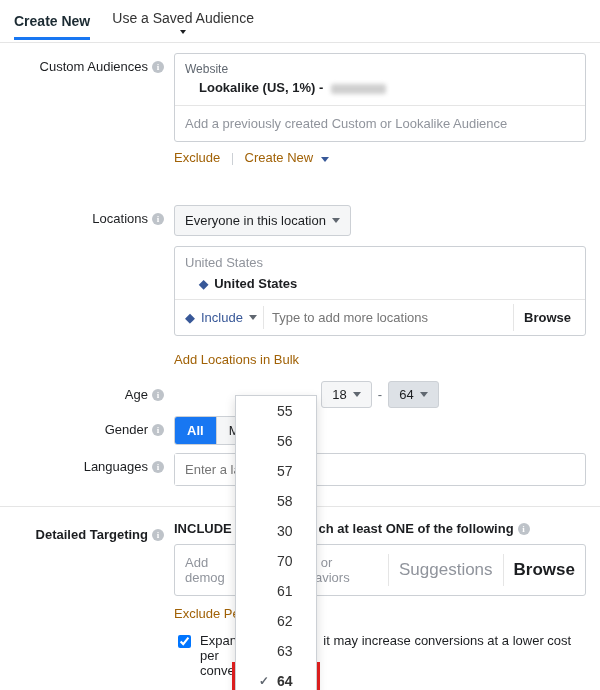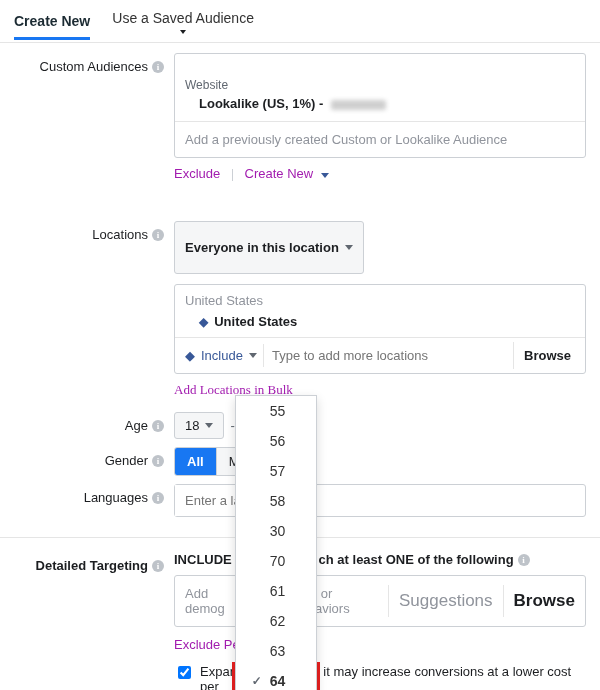--- a/index.html
+++ b/index.html
@@ -69,59 +69,58 @@
   }
   .content-col {
     flex: 1;
   }
   .box {
     border: 1px solid #ccd0d5;
     border-radius: 3px;
   }
   .box-pad {
     padding: 8px 10px;
-    margin-top: 16px;
   }
   .small-grey { color: #606770; font-size: 12px; }
   .bold { font-weight: 700; }
   .blur {
     display: inline-block;
     width: 55px;
     height: 10px;
     background: #cfcfcf;
     filter: blur(2px);
     vertical-align: middle;
     border-radius: 2px;
     margin-left: 4px;
   }
   .add-row {
     border-top: 1px solid #e5e5e5;
     padding: 10px;
     color: #90949c;
     font-size: 13px;
   }
   .link {
-    color: #a21caf;
+    color: #a16207;
     font-size: 13px;
     cursor: pointer;
   }
   .sep {
     display: inline-block;
     width: 1px;
     height: 12px;
     background: #ccd0d5;
     margin: 0 8px;
     vertical-align: middle;
   }
   .loc-dropdown {
     border: 1px solid #ccd0d5;
     background: #f5f6f7;
-    padding: 18px 10px;
+    padding: 7px 10px;
     border-radius: 3px;
-    font-weight: 700;
+    font-weight: 400;
     display: inline-flex;
     align-items: center;
     gap: 6px;
     cursor: pointer;
     font-size: 13px;
   }
   .loc-box .region-head {
     color: #90949c;
     padding: 8px 10px 0 10px;
     font-size: 13px;
@@ -234,27 +233,28 @@
     position: absolute;
     z-index: 100;
     background: #fff;
     border: 1px solid #ccd0d5;
     box-shadow: 0 4px 10px rgba(0,0,0,0.15);
     width: 80px;
     max-height: 300px;
     overflow-y: auto;
   }
   .age-option {
-    padding: 7px 16px;
+    padding: 7px 1px;
     font-size: 14px;
     color: #333;
     cursor: pointer;
     display: flex;
     align-items: center;
     gap: 6px;
+    justify-content: center;
   }
   .age-option.selected {
     font-weight: 700;
   }
   .check-icon { color: #606770; font-size: 12px; width: 12px; }
   .red-box {
     position: absolute;
     border: 4px solid #e82020;
     pointer-events: none;
   }
@@ -342,34 +342,34 @@
       <div class="loc-input-row">
         <div class="include-btn">
           <span style="color:#385898">◆</span>
           <span>Include</span>
           <span class="caret"></span>
         </div>
         <input class="loc-input" placeholder="Type to add more locations" style="">
         <div class="browse-btn">Browse</div>
       </div>
     </div>
-    <div style="margin-top:8px;font-family:Liberation Serif, serif;">
+    <div style="margin-top:16px;">
       <span class="link">Add Locations in Bulk</span>
     </div>
   </div>
 </div>
 
 <div class="row" style="padding-top:4px; padding-bottom:4px; position:relative;">
   <div class="label-col">
     <span class="label-flex">
       <span>Age</span>
       <span class="info-icon">i</span>
     </span>
   </div>
-  <div class="content-col" style="display:flex; align-items:center;">
+  <div class="content-col" style="display:flex; align-items:center;justify-content:center;">
     <span class="age-select">
       <span>18</span>
       <span class="caret"></span>
     </span>
     <span class="dash">-</span>
     <span class="age-select open" id="age-max">
       <span>64</span>
       <span class="caret"></span>
     </span>
   </div>

